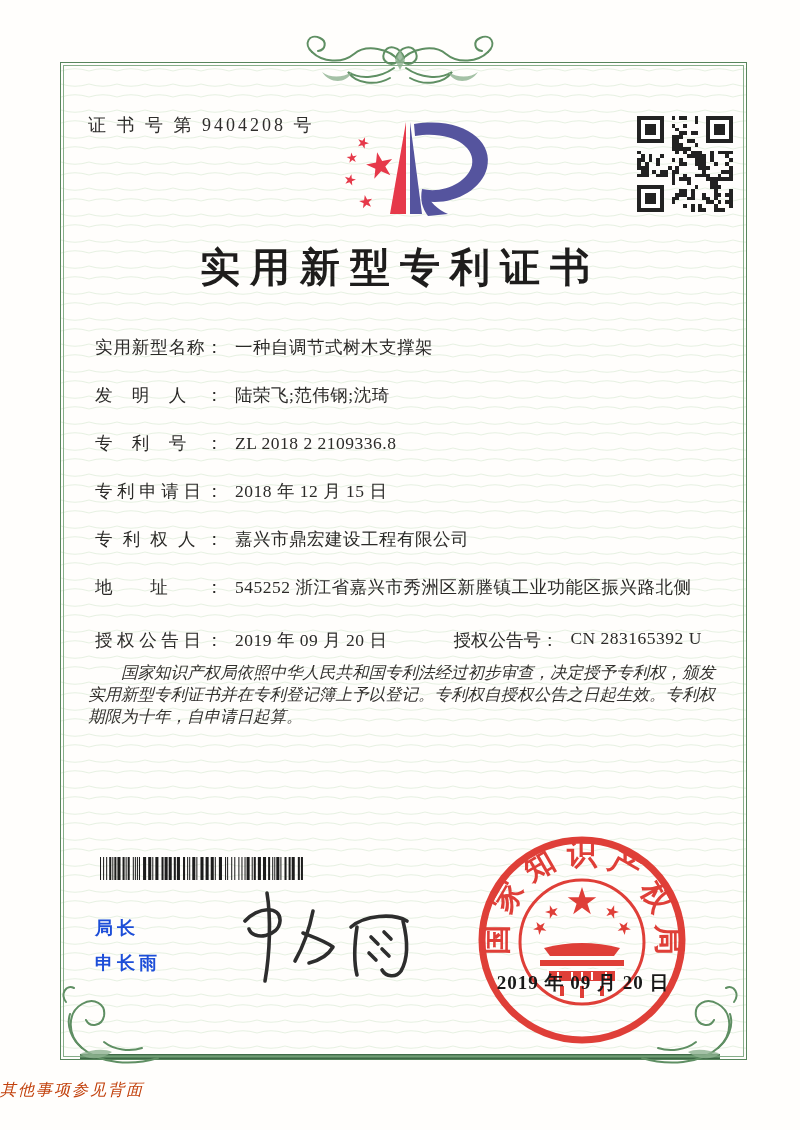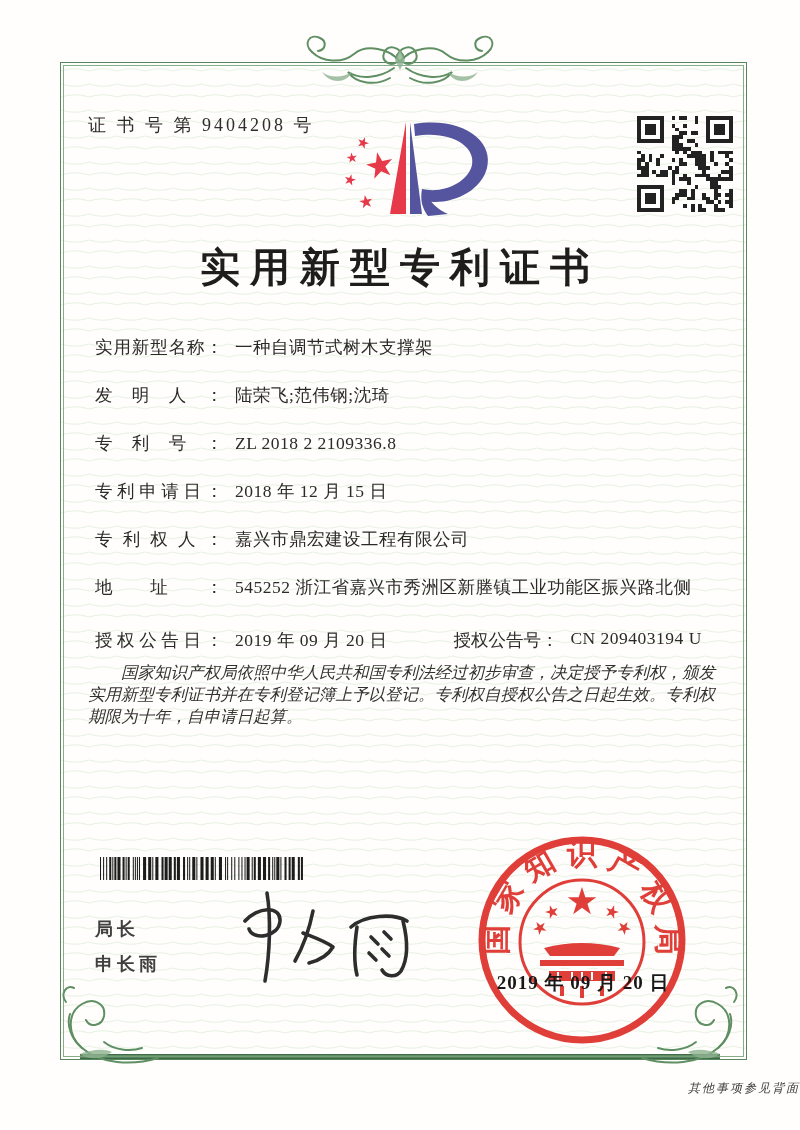--- a/index.html
+++ b/index.html
@@ -30,36 +30,36 @@
             flex:none;color:#2b2a28;}
   .row .val{margin-left:12px;max-width:505px;letter-spacing:.5px;}
   .grant-pair2{margin-left:66px;display:flex;}
   
   .body-text{position:absolute;left:88px;top:662px;width:628px;font-size:16.5px;
              line-height:22px;font-style:italic;color:#33312e;}
   .body-text p{margin:0;text-indent:2em;}
   
   .barcode{position:absolute;left:100px;top:857px;width:205px;height:23px;fill:#1c1c1c;}
   
-  .signer{position:absolute;left:95px;top:912px;font-family:Liberation Serif, serif;
-          font-weight:700;font-size:18px;line-height:35px;letter-spacing:4px;color:#404040;}
+  .signer{position:absolute;left:95px;top:912px;font-family:Liberation Mono, monospace;
+          font-weight:700;font-size:18px;line-height:35px;letter-spacing:4px;color:#1d4ed8;}
   .signature{position:absolute;left:215px;top:885px;width:215px;height:110px;}
   .signature path{fill:none;stroke:#2d2d2d;stroke-width:3.6;stroke-linecap:round;stroke-linejoin:round;}
   
   .seal{position:absolute;left:466px;top:826px;width:232px;height:232px;opacity:.92;}
   .seal .rim{fill:none;stroke:#dd2f28;stroke-width:7;}
   .seal text{fill:#dd2f28;font-size:30px;font-weight:700;
              font-family:"Liberation Serif","DejaVu Serif",serif;}
   .seal .emb{fill:#dd2f28;}
   .seal-date{position:absolute;left:452px;top:970px;width:262px;text-align:center;
              font-size:19px;font-weight:600;letter-spacing:1px;color:#181818;}
   .page-no{position:absolute;left:0;top:1028px;width:800px;text-align:center;
            font-size:15.5px;letter-spacing:2px;color:#2c2b29;}
-  .back-note{position:absolute;left:0;top:1080px;width:800px;text-align:right;
-             font-size:12px;font-style:italic;letter-spacing:2px;color:#404040;}
+  .back-note{position:absolute;left:0;top:1080px;width:800px;text-align:left;
+             font-size:16px;font-style:italic;letter-spacing:2px;color:#c2410c;}
 </style>
 </head>
 <body>
 
 <div class="page">
 
   <svg id="waves" aria-hidden="true" viewBox="0 0 686 995">
       <path d="M0 8 q14 -4.5 28 0 q14 -4.5 28 0 q14 -4.5 28 0 q14 -4.5 28 0 q14 -4.5 28 0 q14 -4.5 28 0 q14 -4.5 28 0 q14 -4.5 28 0 q14 -4.5 28 0 q14 -4.5 28 0 q14 -4.5 28 0 q14 -4.5 28 0 q14 -4.5 28 0 q14 -4.5 28 0 q14 -4.5 28 0 q14 -4.5 28 0 q14 -4.5 28 0 q14 -4.5 28 0 q14 -4.5 28 0 q14 -4.5 28 0 q14 -4.5 28 0 q14 -4.5 28 0 q14 -4.5 28 0 q14 -4.5 28 0 q14 -4.5 28 0"></path>
       <path d="M0 21 q14 4.5 28 0 q14 4.5 28 0 q14 4.5 28 0 q14 4.5 28 0 q14 4.5 28 0 q14 4.5 28 0 q14 4.5 28 0 q14 4.5 28 0 q14 4.5 28 0 q14 4.5 28 0 q14 4.5 28 0 q14 4.5 28 0 q14 4.5 28 0 q14 4.5 28 0 q14 4.5 28 0 q14 4.5 28 0 q14 4.5 28 0 q14 4.5 28 0 q14 4.5 28 0 q14 4.5 28 0 q14 4.5 28 0 q14 4.5 28 0 q14 4.5 28 0 q14 4.5 28 0 q14 4.5 28 0"></path>
       <path d="M0 34 q14 -4.5 28 0 q14 -4.5 28 0 q14 -4.5 28 0 q14 -4.5 28 0 q14 -4.5 28 0 q14 -4.5 28 0 q14 -4.5 28 0 q14 -4.5 28 0 q14 -4.5 28 0 q14 -4.5 28 0 q14 -4.5 28 0 q14 -4.5 28 0 q14 -4.5 28 0 q14 -4.5 28 0 q14 -4.5 28 0 q14 -4.5 28 0 q14 -4.5 28 0 q14 -4.5 28 0 q14 -4.5 28 0 q14 -4.5 28 0 q14 -4.5 28 0 q14 -4.5 28 0 q14 -4.5 28 0 q14 -4.5 28 0 q14 -4.5 28 0"></path>
@@ -387,21 +387,21 @@
   </div>
   <div class="row" style="top:575px">
     <span class="lab">地址：</span>
     <span class="val">545252 浙江省嘉兴市秀洲区新塍镇工业功能区振兴路北侧</span>
   </div>
   <div class="row" style="top:628px">
     <span class="lab">授权公告日：</span>
     <span class="val">2019 年 09 月 20 日</span>
     <span class="grant-pair2">
       <span>授权公告号：</span>
-      <span class="val">CN 209403194 U</span>
+      <span class="val">CN 283165392 U</span>
     </span>
   </div>
 
   <div class="body-text">
     <p>国家知识产权局依照中华人民共和国专利法经过初步审查，决定授予专利权，颁发实用新型专利证书并在专利登记簿上予以登记。专利权自授权公告之日起生效。专利权期限为十年，自申请日起算。</p>
   </div>
 
   <svg id="barcode" class="barcode" viewBox="0 0 200 22" preserveAspectRatio="none">
       <rect x="0" y="0" width="1" height="22"></rect>
       <rect x="3" y="0" width="1" height="22"></rect>

